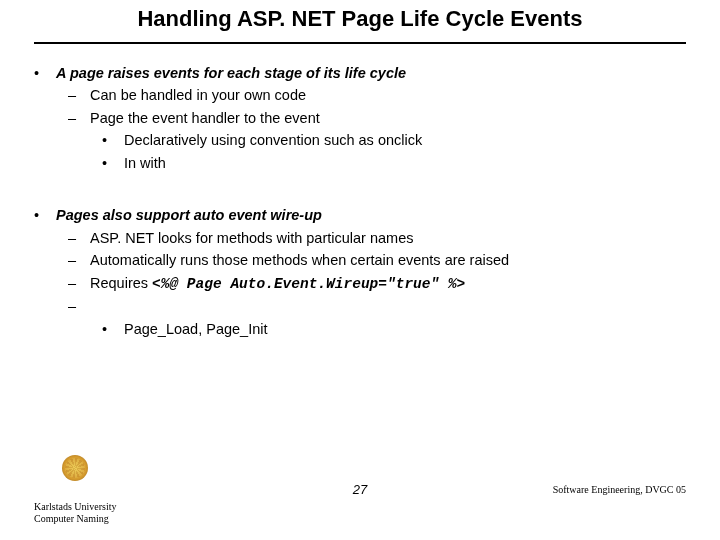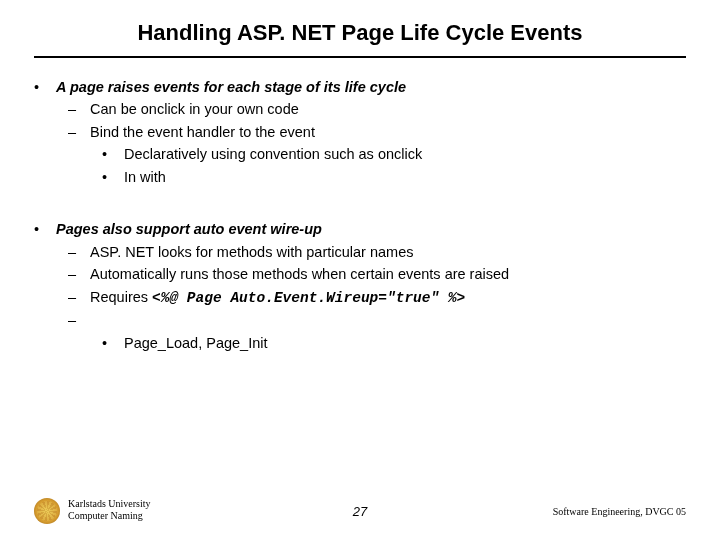--- a/index.html
+++ b/index.html
@@ -15,21 +15,21 @@
   }
   .slide {
     width: 100%;
     height: 100%;
     position: relative;
   }
   .title {
     text-align: center;
     font-weight: bold;
     font-size: 22px;
-    padding-top: 20px;
+    padding-top: 6px;
     padding-bottom: 10px;
   }
   .hr {
     border: none;
     border-top: 2px solid #000;
     margin: 0 34px 18px 34px;
   }
   .content {
     padding: 0 34px;
     font-size: 14.5px;
@@ -49,21 +49,21 @@
     position: absolute;
     bottom: 16px;
     left: 0;
     width: 100%;
     padding: 0 34px;
     font-size: 10px;
     display: flex;
     align-items: center;
     justify-content: space-between;
   }
-  .footer-left { display:flex; gap:8px; }
+  .footer-left { display:flex; align-items:center; gap:20px;flex-direction:column; }
   .logo {
     width: 26px; height: 26px;
     border-radius: 50%;
     background: radial-gradient(circle at 50% 50%, #f2d65a 0%, #d59b2e 60%, #8a5a1a 100%);
     position: relative;
     flex-shrink:0;
   }
   .logo::before {
     content:"";
     position:absolute; inset:3px;
@@ -87,25 +87,25 @@
   <hr class="hr">
 
   <div class="content">
 
     <div class="l1">
       <span class="mk">•</span>
       <span class="tx bold">A page raises events for each stage of its life cycle</span>
     </div>
     <div class="l2">
       <span class="mk">–</span>
-      <span class="tx">Can be onclick in your own code</span>
+      <span class="tx">Can be handled in your own code</span>
     </div>
     <div class="l2">
       <span class="mk">–</span>
-      <span class="tx">Bind the event handler to the event</span>
+      <span class="tx">Page the event handler to the event</span>
     </div>
     <div class="l3">
       <span class="mk">•</span>
       <span class="tx">Declaratively using convention such as onclick</span>
     </div>
     <div class="l3">
       <span class="mk">•</span>
       <span class="tx">In with</span>
     </div>
 

